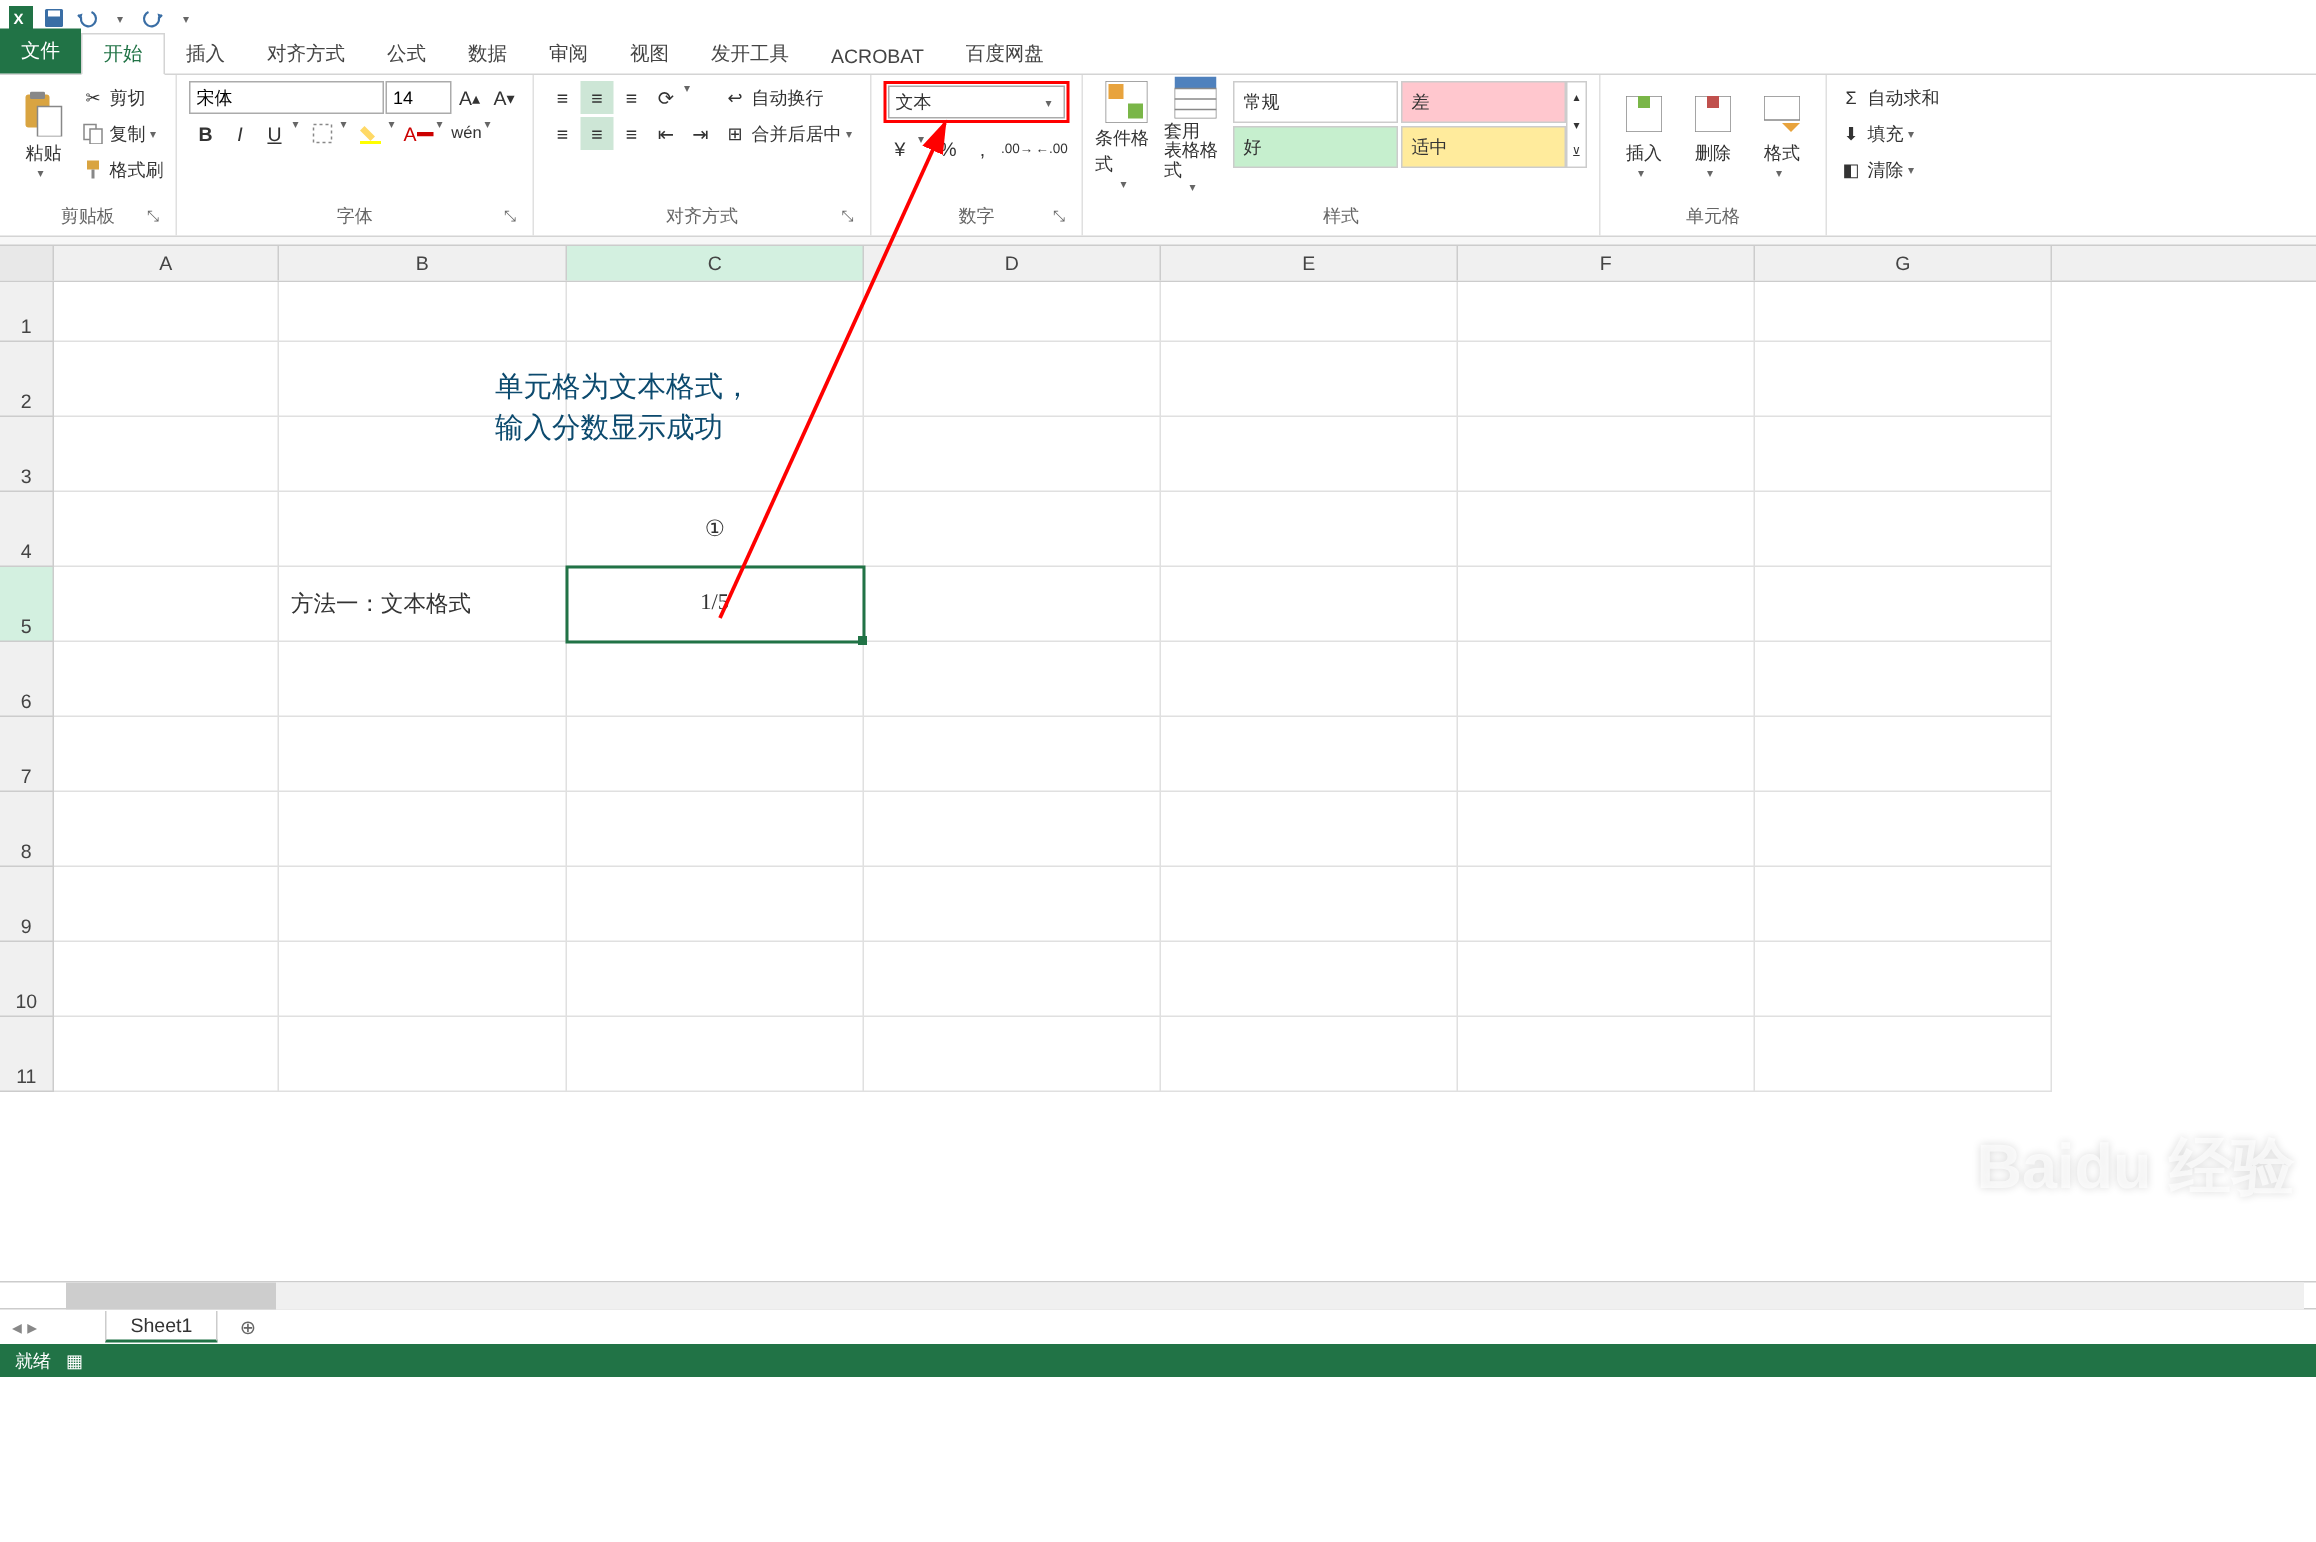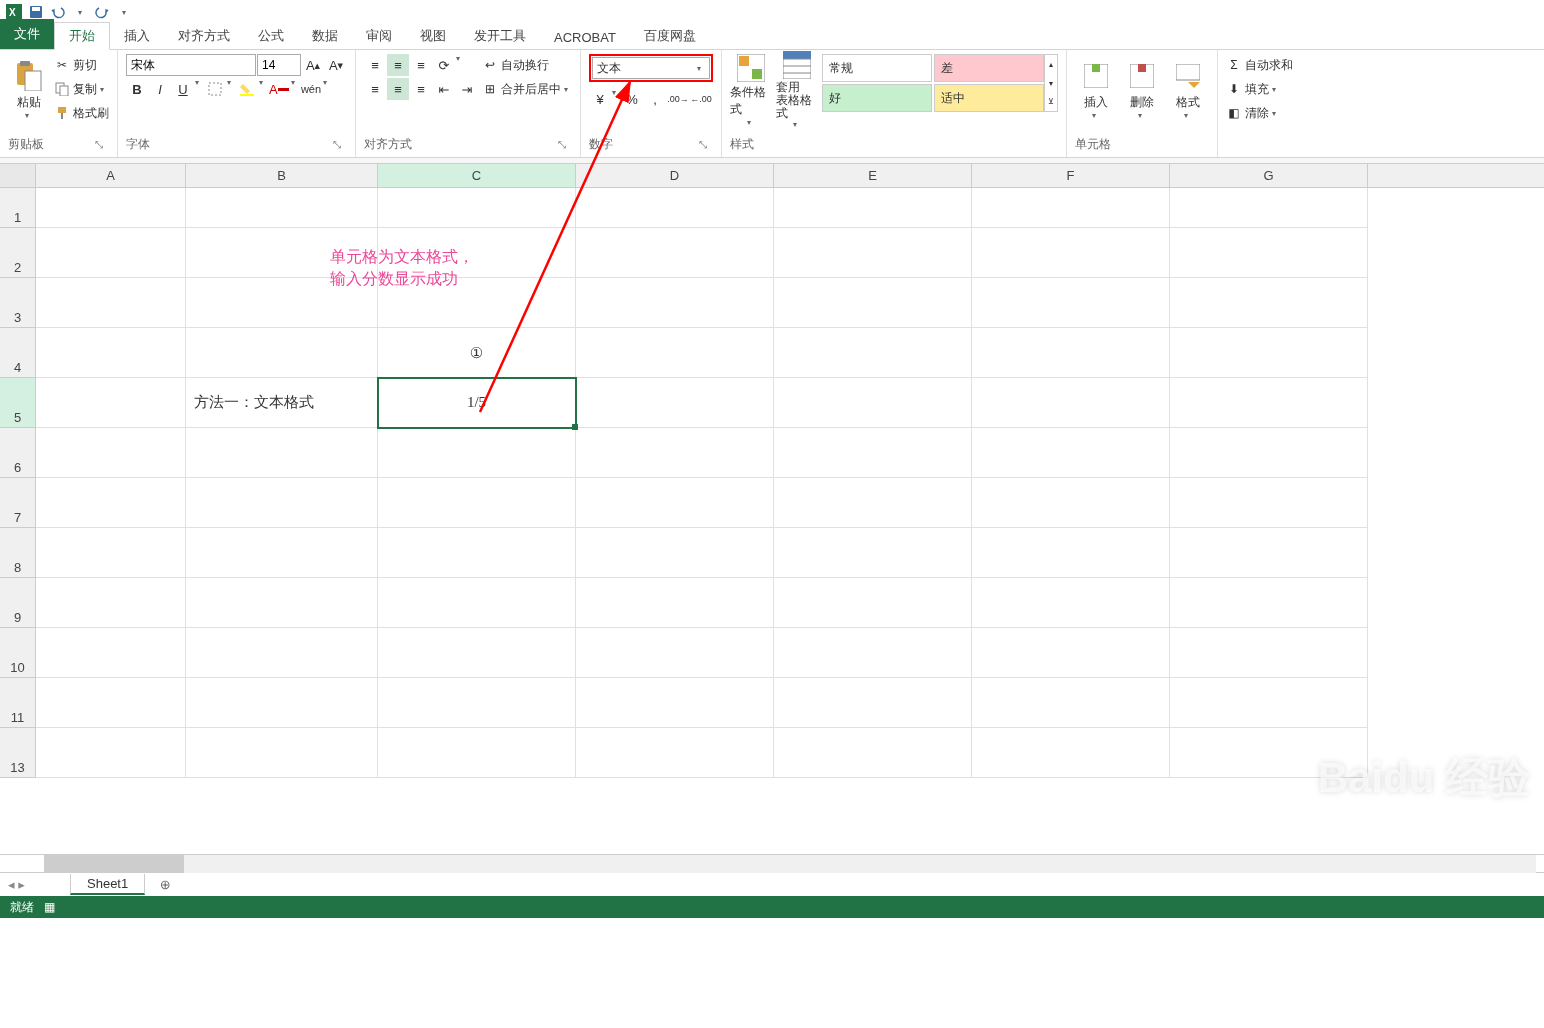--- a/index.html
+++ b/index.html
@@ -14,21 +14,21 @@
 
 .ribbon-tabs { height: 26px; background: #fff; display: flex; align-items: flex-end; border-bottom: 1px solid #d4d4d4; }
 .ribbon-tab { padding: 4px 14px; font-size: 13px; cursor: pointer; color: #444; }
 .ribbon-tab.file { background: #217346; color: #fff; padding: 6px 14px; }
 .ribbon-tab.active { color: #217346; border: 1px solid #d4d4d4; border-bottom: 1px solid #fff; background: #fff; position: relative; top: 1px; }
 
 
 .ribbon { height: 108px; background: #fff; border-bottom: 1px solid #d4d4d4; display: flex; }
 .ribbon-group { border-right: 1px solid #e0e0e0; padding: 4px 8px 2px 8px; display: flex; flex-direction: column; position: relative; }
 .ribbon-group-content { flex: 1; display: flex; align-items: flex-start; gap: 4px; }
-.ribbon-group-label { font-size: 12px; color: #666; padding: 2px 0; position: relative; }
+.ribbon-group-label { text-align: center; font-size: 12px; color: #666; padding: 2px 0; position: relative; }
 .ribbon-group-label .launcher { position: absolute; right: 0; bottom: 2px; width: 14px; height: 14px; font-size: 10px; color: #666; cursor: pointer; }
 
 .big-btn { display: flex; flex-direction: column; align-items: center; justify-content: center; width: 42px; height: 72px; cursor: pointer; font-size: 12px; }
 .big-btn .ico { width: 32px; height: 32px; margin-bottom: 2px; display:flex; align-items:center; justify-content:center; }
 .small-row { display: flex; align-items: center; gap: 3px; font-size: 12px; height: 22px; cursor: pointer; }
 .small-row .ico { width: 16px; height: 16px; display:inline-flex; align-items:center; justify-content:center; }
 .vstack { display: flex; flex-direction: column; gap: 2px; }
 
 .font-select { border: 1px solid #ababab; height: 22px; font-size: 12px; padding: 0 4px; background: #fff; }
 .font-name { width: 130px; }
@@ -57,21 +57,21 @@
 .col-h.sel { background: #d3f0e0; }
 .rows { height: calc(100% - 24px); overflow: hidden; }
 .row { display: flex; }
 .row-h { width: 36px; border-right: 1px solid #ccc; border-bottom: 1px solid #ccc; text-align: center; font-size: 13px; color: #444; background: #f0f0f0; display:flex; align-items:flex-end; justify-content:center; padding-bottom:2px; }
 .row-h.sel { background: #d3f0e0; }
 .cell { border-right: 1px solid #e0e0e0; border-bottom: 1px solid #e0e0e0; display: flex; align-items: center; justify-content: center; font-size: 15px; font-family: "SimSun"; }
 .cell.selected { outline: 2px solid #217346; outline-offset: -1px; position: relative; }
 .cell.selected::after { content: ''; position: absolute; right: -3px; bottom: -3px; width: 6px; height: 6px; background: #217346; }
 
 
-.annotation-text { position: absolute; color: #ec4899; font-size: 16px; line-height: 1.4; font-family: "SimSun"; z-index: 10; }
+.annotation-text { position: absolute; color: #0c4a6e; font-size: 19px; line-height: 1.4; font-family: "SimSun"; z-index: 10; }
 .annotation-arrow { position: absolute; z-index: 9; pointer-events: none; }
 
 
 .sheet-tabs { height: 24px; border-top: 1px solid #ccc; display: flex; align-items: center; background: #fff; }
 .sheet-nav { width: 70px; display: flex; gap: 4px; padding: 0 8px; color: #888; }
 .sheet-tab { padding: 2px 16px; border: 1px solid #ccc; border-top: none; border-bottom: 2px solid #217346; font-size: 13px; background: #fff; cursor: pointer; }
 .sheet-add { width: 24px; text-align: center; cursor: pointer; color: #666; margin-left: 8px; }
 .hscroll { flex: 1; height: 18px; margin: 0 8px; background: #f0f0f0; position: relative; }
 .hscroll-thumb { position: absolute; left: 0; width: 140px; height: 100%; background: #cdcdcd; }
 
@@ -493,30 +493,20 @@
       <div class="row">
         <div class="row-h" style="height: 50px;">11</div>
         <div class="cell" style="width: 150px; height: 50px;"></div>
         <div class="cell" style="width: 192px; height: 50px;"></div>
         <div class="cell" style="width: 198px; height: 50px;"></div>
         <div class="cell" style="width: 198px; height: 50px;"></div>
         <div class="cell" style="width: 198px; height: 50px;"></div>
         <div class="cell" style="width: 198px; height: 50px;"></div>
         <div class="cell" style="width: 198px; height: 50px;"></div>
       </div>
-      <div class="row">
-        <div class="row-h" style="height: 50px;">13</div>
-        <div class="cell" style="width: 150px; height: 50px;"></div>
-        <div class="cell" style="width: 192px; height: 50px;"></div>
-        <div class="cell" style="width: 198px; height: 50px;"></div>
-        <div class="cell" style="width: 198px; height: 50px;"></div>
-        <div class="cell" style="width: 198px; height: 50px;"></div>
-        <div class="cell" style="width: 198px; height: 50px;"></div>
-        <div class="cell" style="width: 198px; height: 50px;"></div>
-      </div>
     </div>
 
   <div class="annotation-text" style="left:330px; top:82px">
     <div>单元格为文本格式，</div>
     <div>输入分数显示成功</div>
   </div>
   <svg class="annotation-arrow" style="left:460px; top:-92px" width="220" height="360">
     <defs>
         <marker id="ah" markerWidth="10" markerHeight="10" refX="8" refY="3" orient="auto">
           <path d="M0,0 L0,6 L9,3 z" fill="#ff0000"></path>

